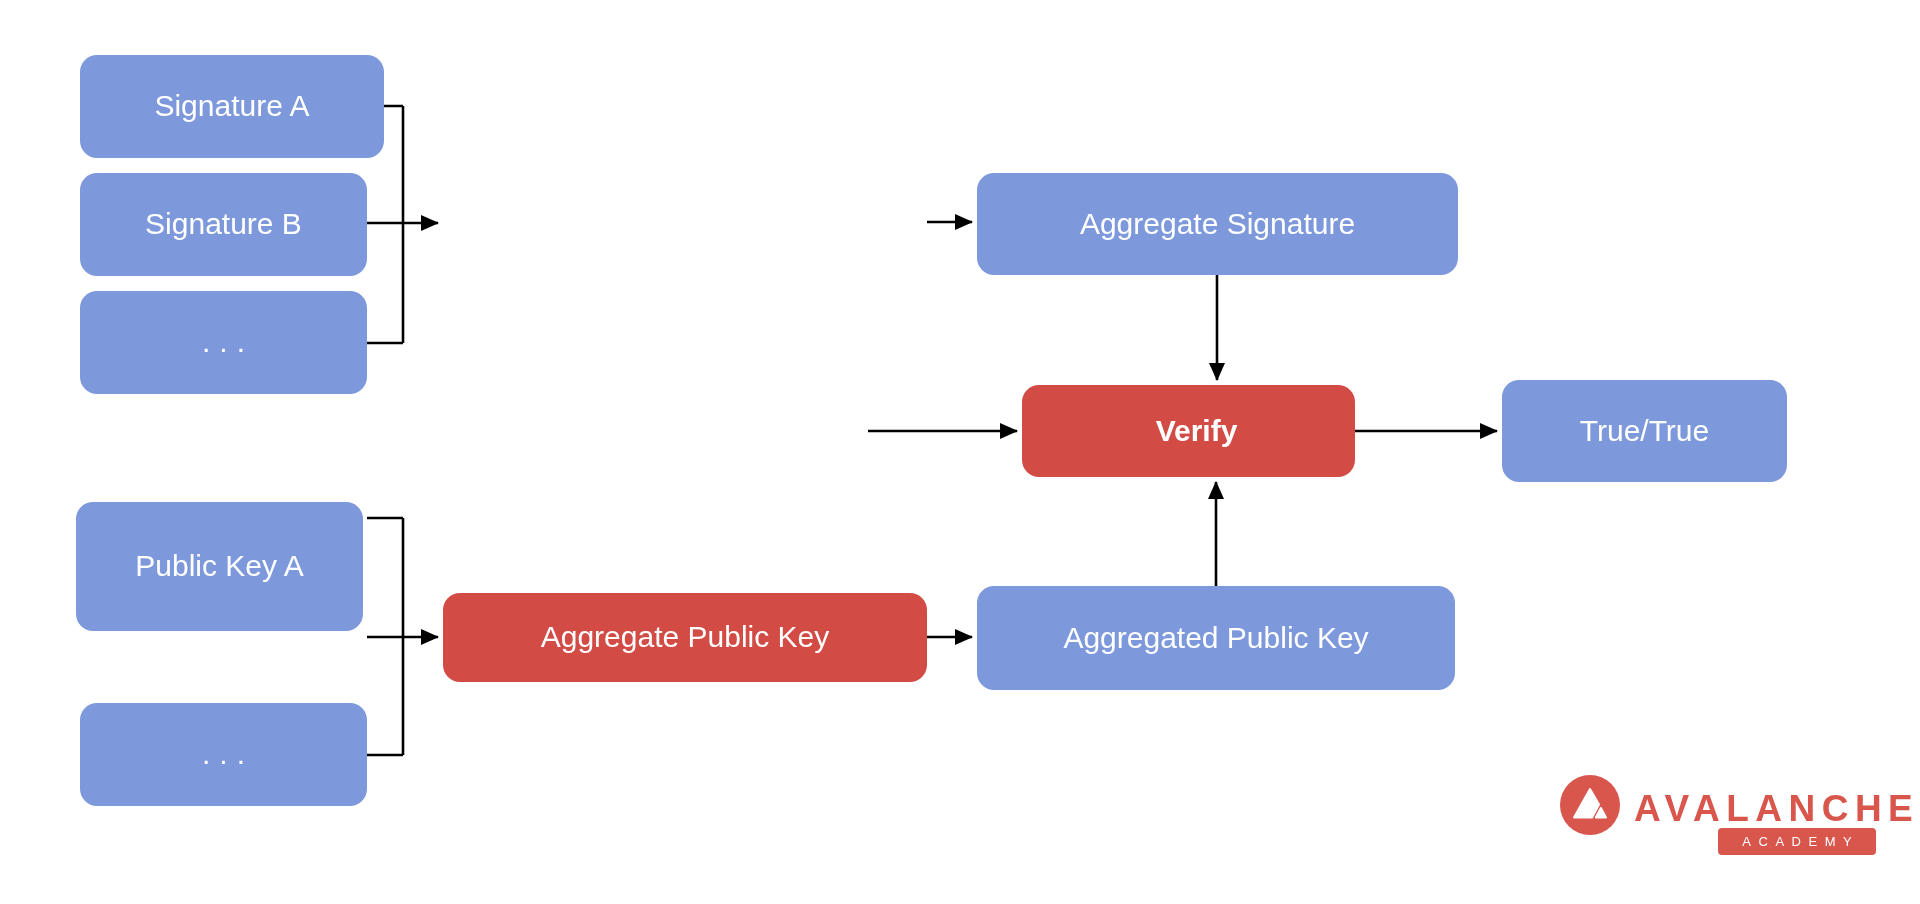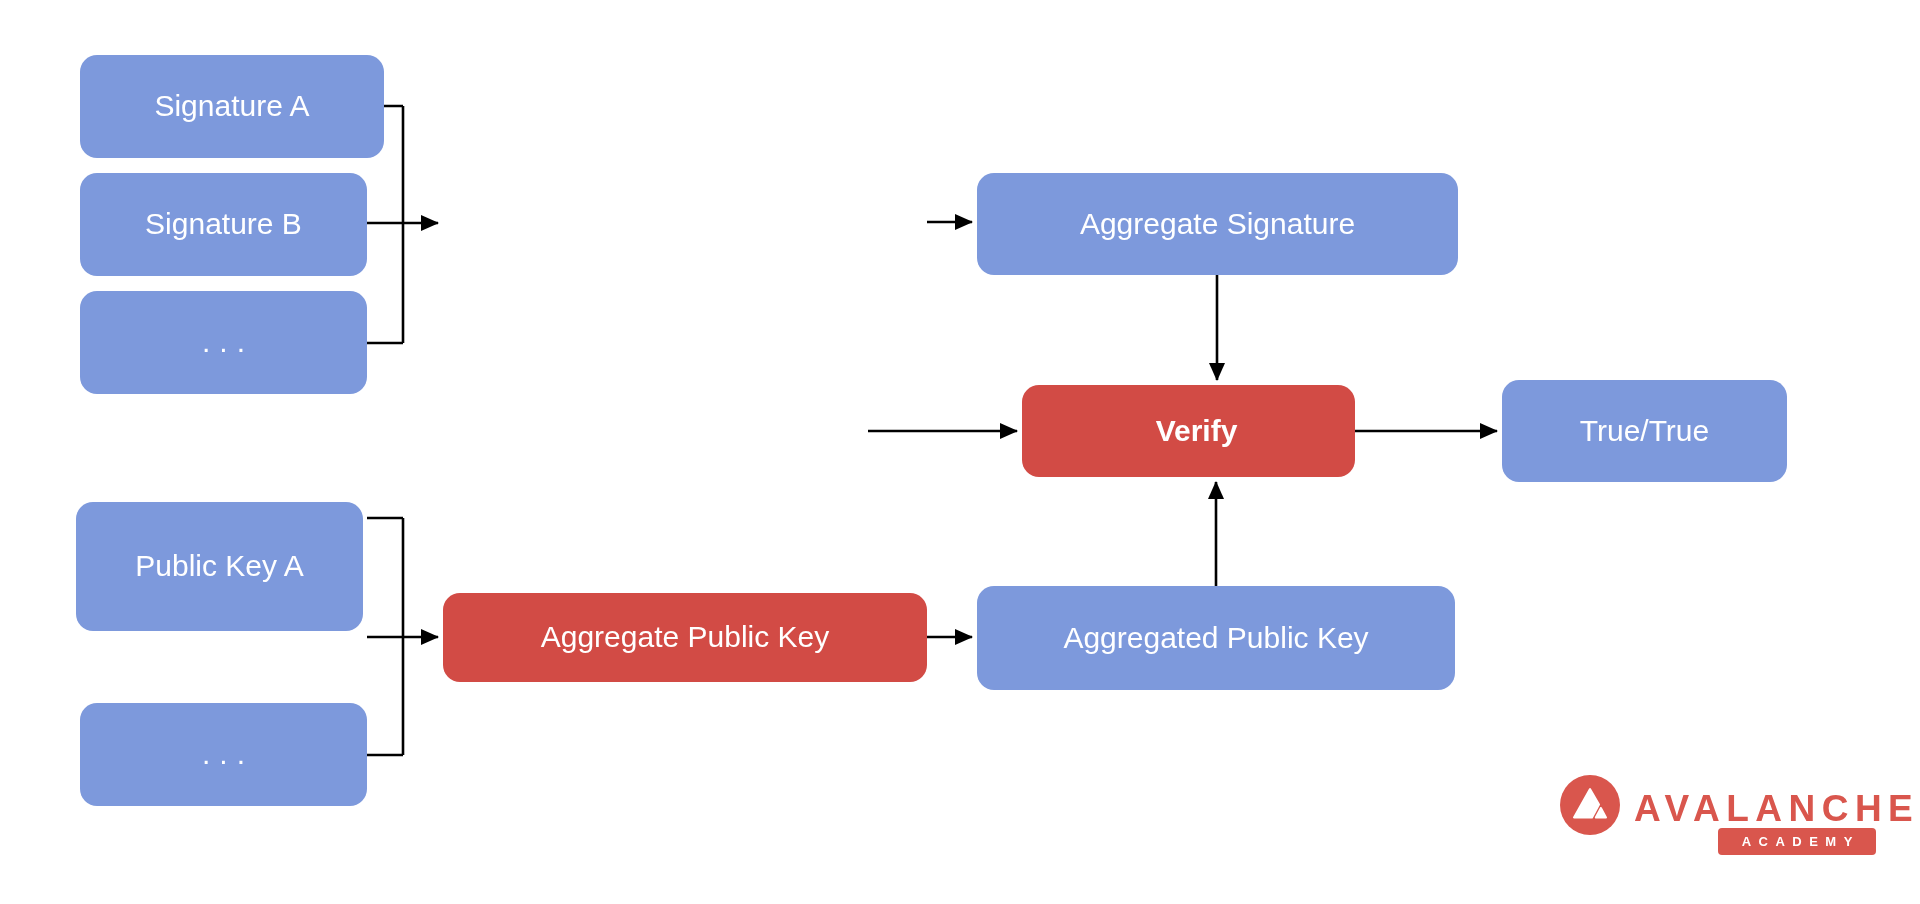--- a/index.html
+++ b/index.html
@@ -34,21 +34,21 @@
   .logo-mark{position:absolute;left:3px;top:4px;}
   .brand-text{
     position:absolute;left:78px;top:18px;
     color:var(--logo-red);
     font-size:37px;font-weight:bold;letter-spacing:6.5px;white-space:nowrap;
   }
   .academy-badge{
     position:absolute;left:162px;top:58px;width:158px;height:27px;
     background:var(--logo-red);border-radius:4px;
     display:flex;align-items:center;justify-content:center;
-    color:#fff;font-size:13px;font-weight:bold;letter-spacing:7.5px;text-indent:7.5px;
+    color:#fff;font-size:13px;font-weight:normal;letter-spacing:7.5px;text-indent:7.5px;
   }
 </style>
 </head>
 <body>
 
 <div class="canvas">
 
   <svg class="connectors" viewBox="0 0 1920 904">
     <defs>
       <marker id="arrow" markerUnits="userSpaceOnUse" markerWidth="20" markerHeight="16" refX="17" refY="8" orient="auto">

